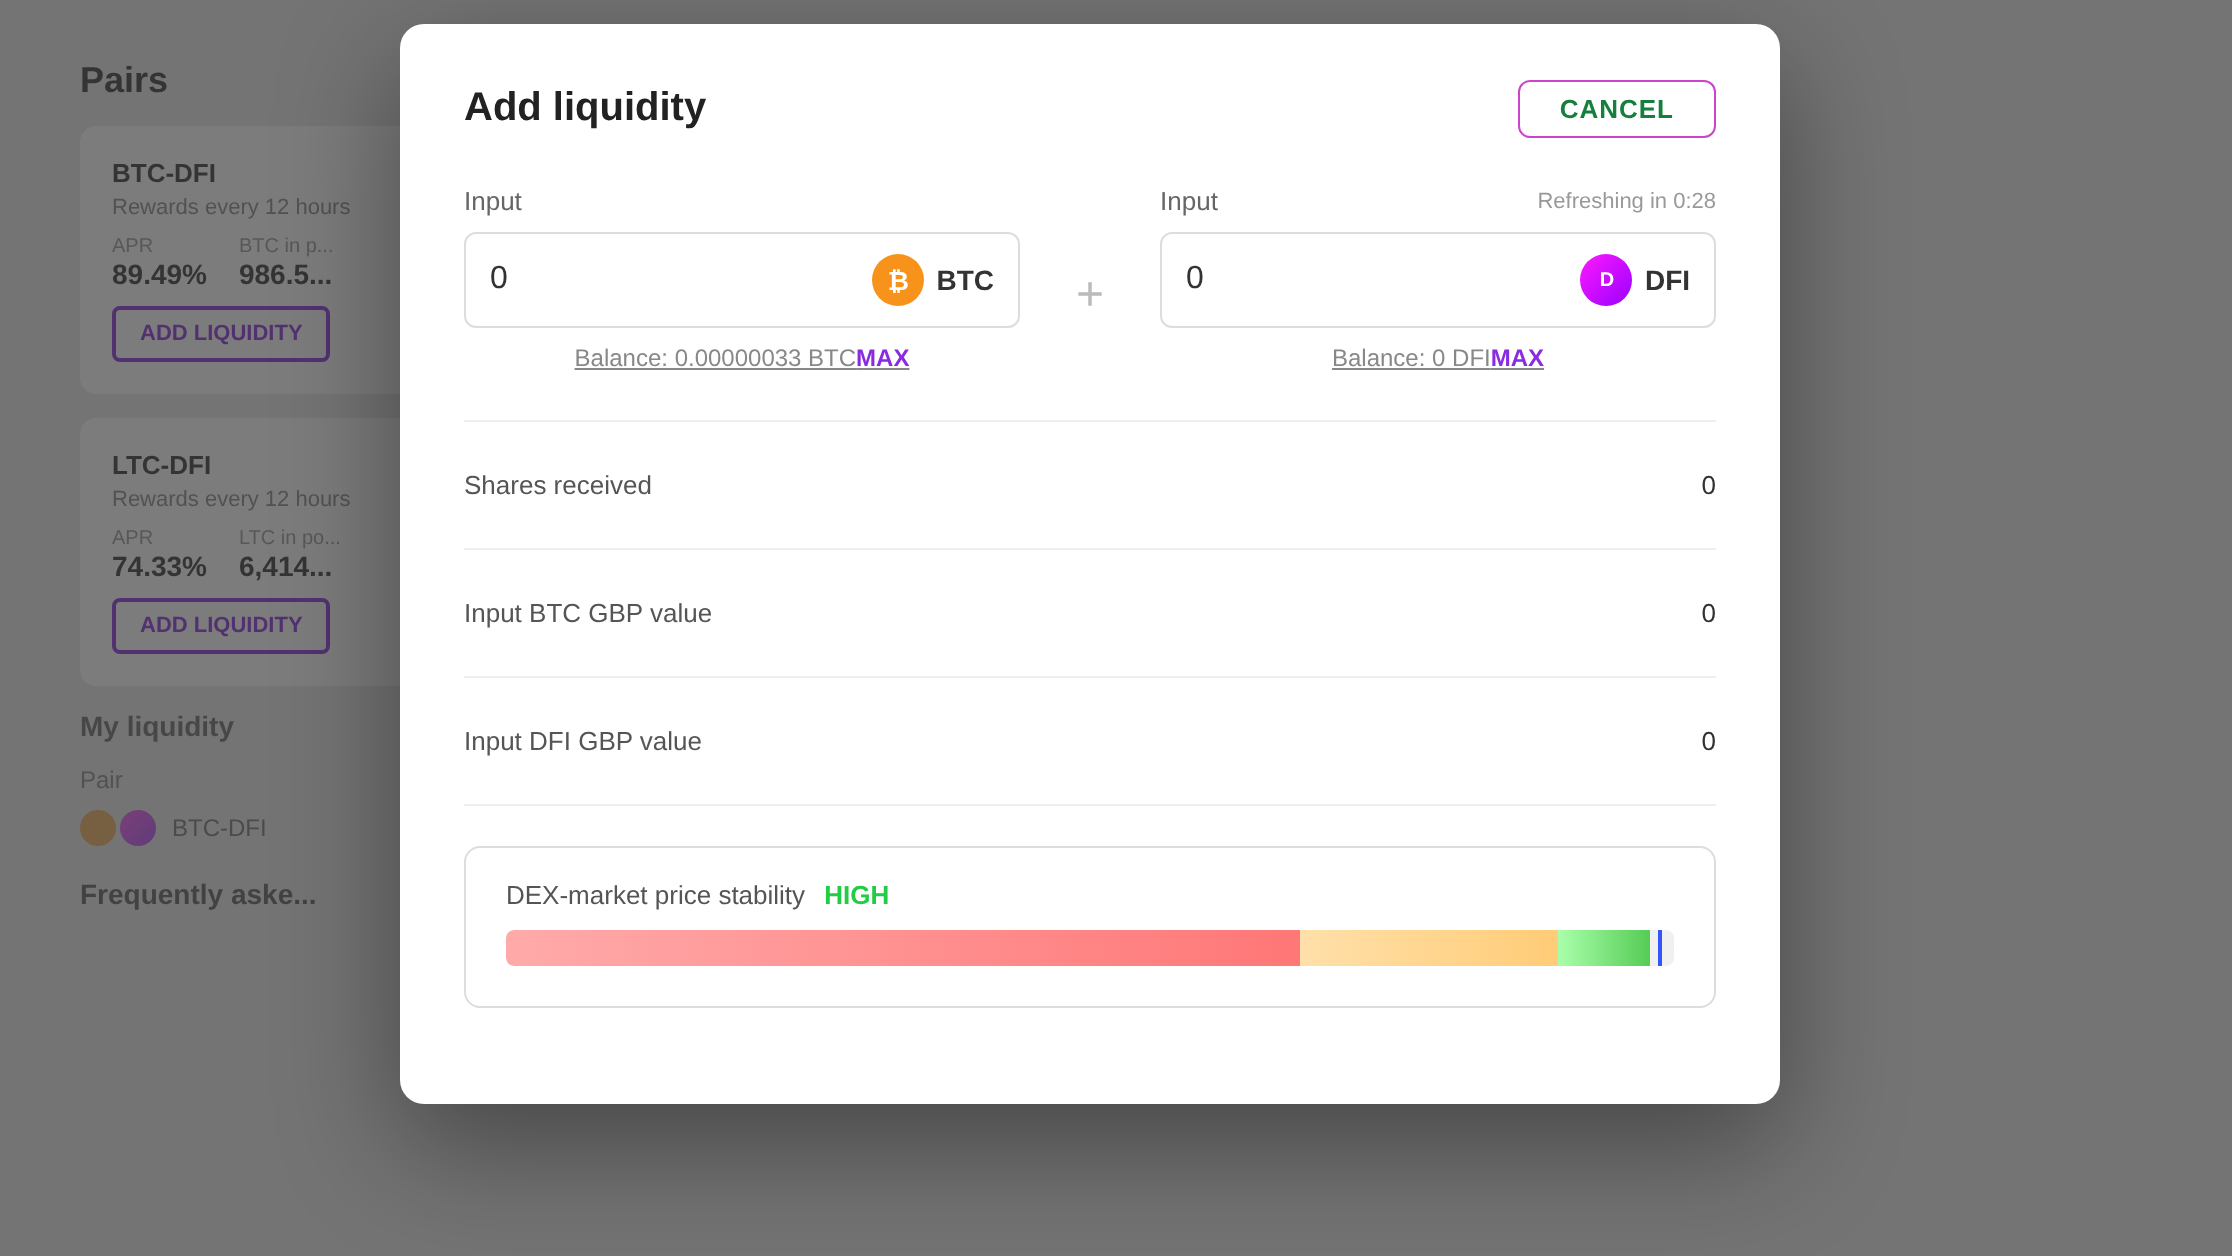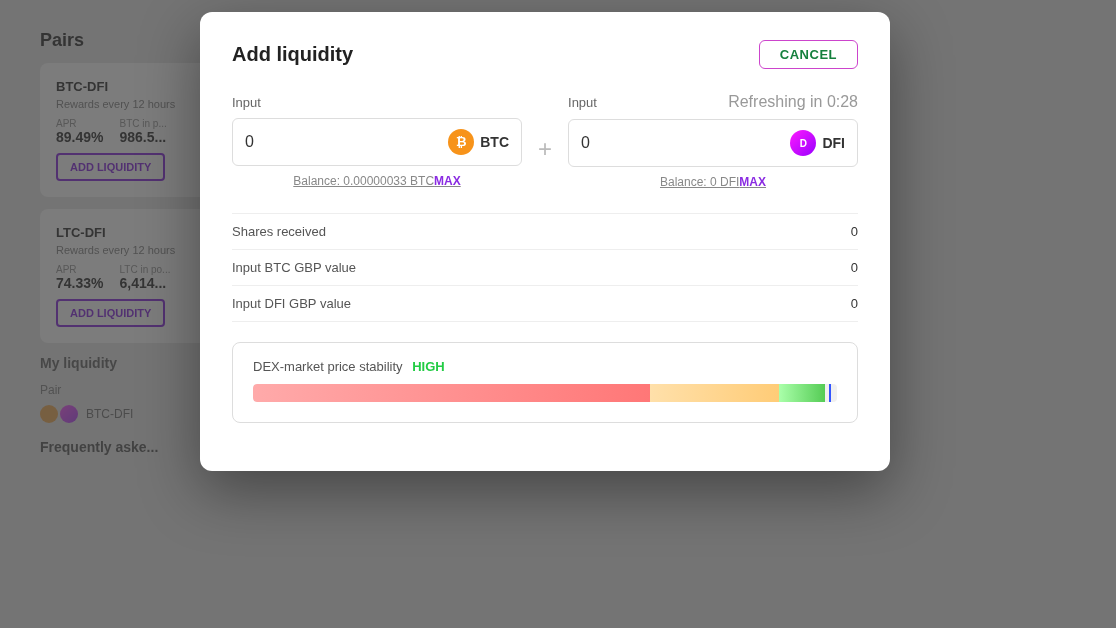--- a/index.html
+++ b/index.html
@@ -119,42 +119,42 @@
       font-size: 13px;
       font-weight: 600;
       cursor: pointer;
       letter-spacing: 0.5px;
     }
 
     
     .input-row {
       display: flex;
       align-items: center;
-      gap: 16px;
+      gap: 28px;
       margin-bottom: 24px;
     }
 
     .input-group {
       flex: 1;
     }
 
     .input-label-row {
       display: flex;
       justify-content: space-between;
       align-items: center;
       margin-bottom: 8px;
     }
 
     .input-label {
       font-size: 13px;
       color: #666;
     }
 
     .refreshing-text {
-      font-size: 16px;
+      font-size: 11px;
       color: #999;
     }
 
     .token-input-box {
       border: 1px solid #ddd;
       border-radius: 6px;
       padding: 10px 12px;
       display: flex;
       align-items: center;
       justify-content: space-between;
@@ -227,21 +227,21 @@
 
     
     .stats-section {
       margin-bottom: 20px;
     }
 
     .stat-row {
       display: flex;
       justify-content: space-between;
       align-items: center;
-      padding: 10px 0;
+      padding: 24px 0;
       border-bottom: 1px solid #eee;
       font-size: 13px;
       color: #555;
     }
 
     .stat-row:first-child {
       border-top: 1px solid #eee;
     }
 
     .stat-value {

